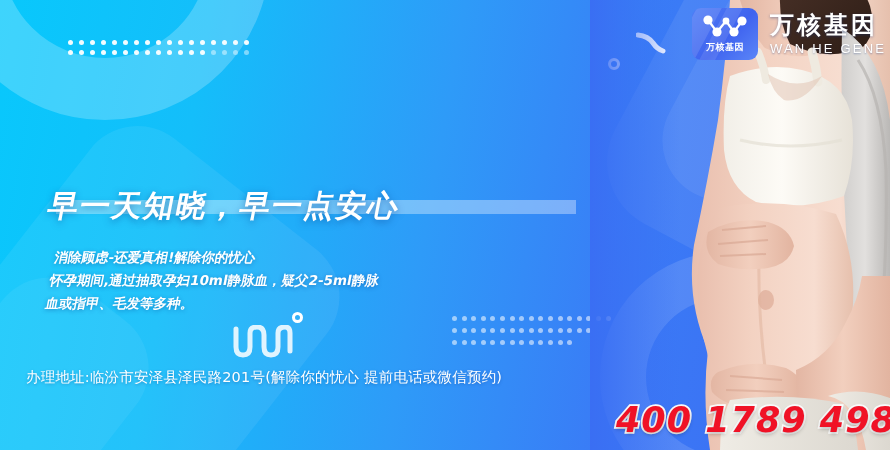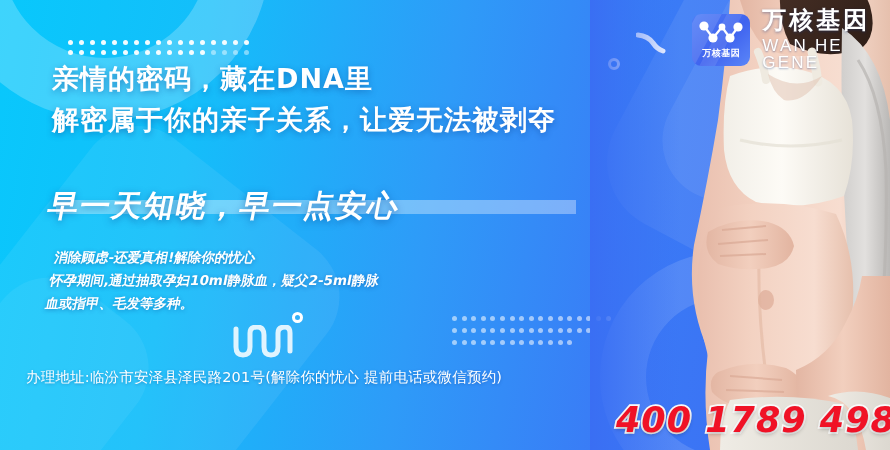--- a/index.html
+++ b/index.html
@@ -99,21 +99,21 @@
     position:relative;color:#fff;font-size:9px;font-weight:bold;letter-spacing:0.5px;
     font-family:"DejaVu Sans","Liberation Sans",sans-serif;margin-top:1px;
   }
   .logo-words{display:flex;flex-direction:column;line-height:1;}
   .logo-cn{
     color:#fff;font-size:24px;font-weight:bold;letter-spacing:3px;
     font-family:"DejaVu Sans","Liberation Sans",sans-serif;
     text-shadow:0 1px 3px rgba(20,50,120,0.45);
   }
   .logo-en{
-    color:#fff;font-size:17px;letter-spacing:2.2px;margin-top:5px;
+    color:#fff;font-size:13px;letter-spacing:2.2px;margin-top:5px;
     font-family:"Liberation Sans",sans-serif;
     text-shadow:0 1px 2px rgba(20,50,120,0.4);
   }
 
   
   .headline{
     position:absolute;left:52px;top:62px;z-index:5;
     font-family:"DejaVu Sans","Liberation Sans",sans-serif;
     color:#ffffff;font-weight:bold;
     text-shadow:0 2px 6px rgba(10,60,140,0.45);
@@ -358,24 +358,20 @@
         <circle cx="41" cy="7" r="4.6" fill="#fff"></circle>
       </svg>
       <span class="mk-text">万核基因</span>
     </div>
     <div class="logo-words">
       <span class="logo-cn">万核基因</span>
       <span class="logo-en">WAN HE GENE</span>
     </div>
   </div>
 
-  <div class="headline">
-    <div class="h1">亲情的密码，藏在DNA里</div>
-    <div class="h2">解密属于你的亲子关系，让爱无法被剥夺</div>
-  </div>
 
   <div class="slogan-wrap">
     <div class="slogan-bar"></div>
     <div class="slogan">早一天知晓，早一点安心</div>
   </div>
 
   <div class="subtext">
     <div>消除顾虑-还爱真相!解除你的忧心</div>
     <div>怀孕期间,通过抽取孕妇10ml静脉血，疑父2-5ml静脉</div>
     <div>血或指甲、毛发等多种。</div>

